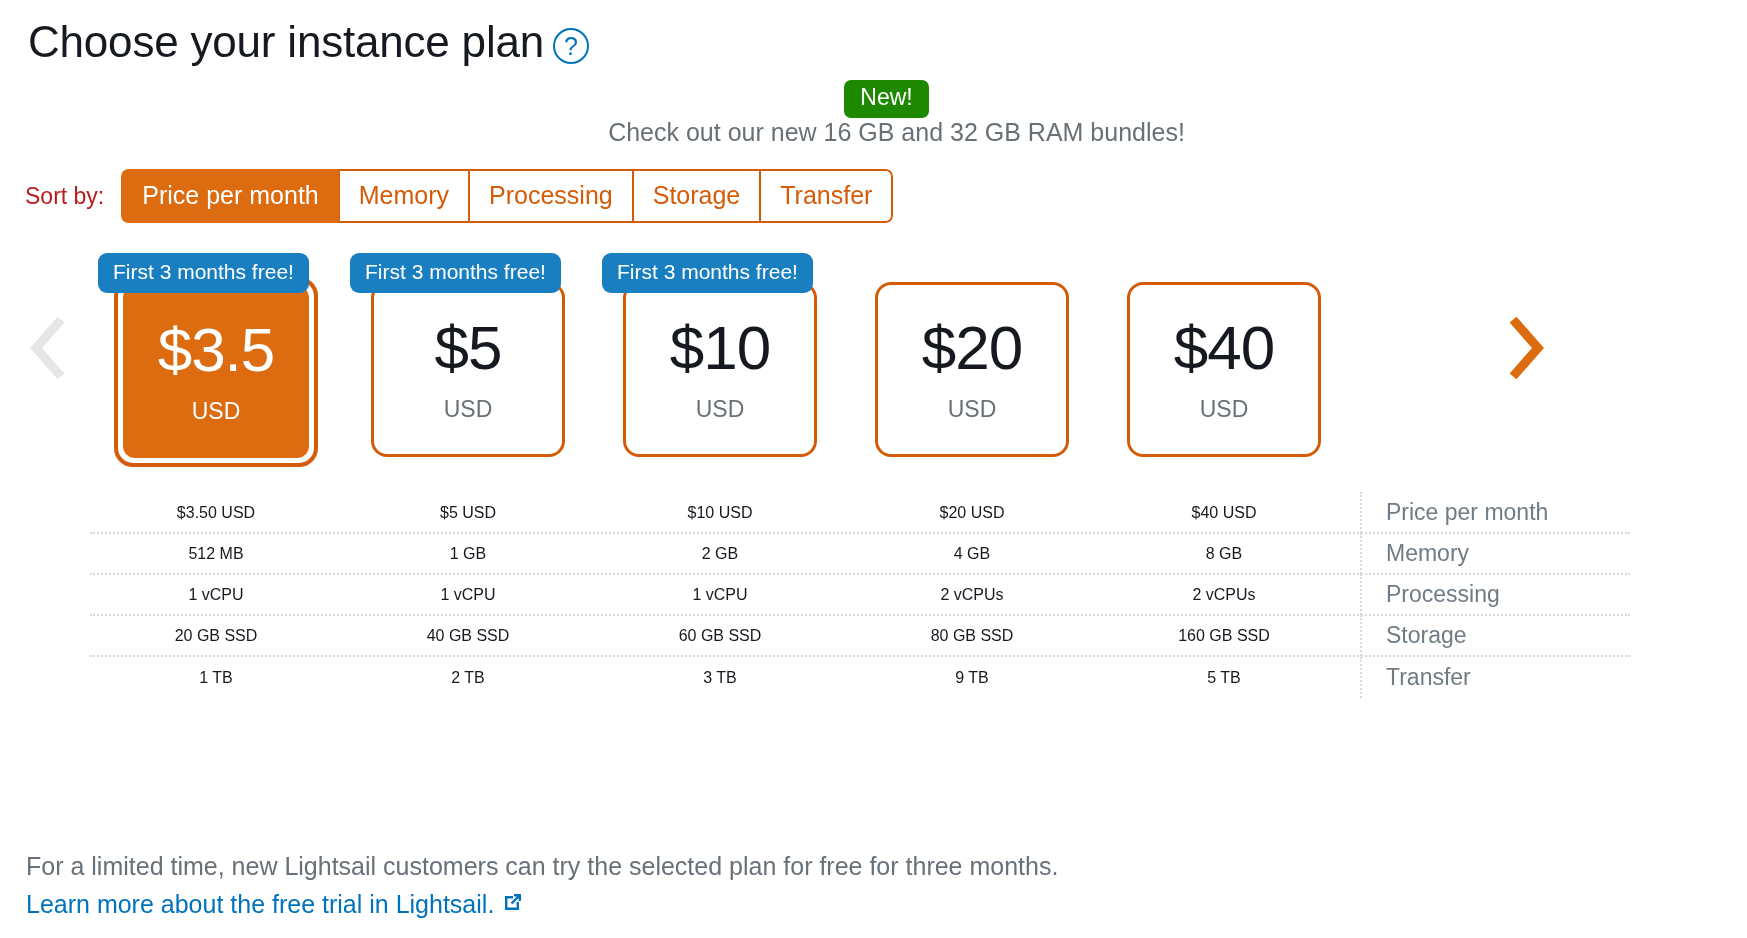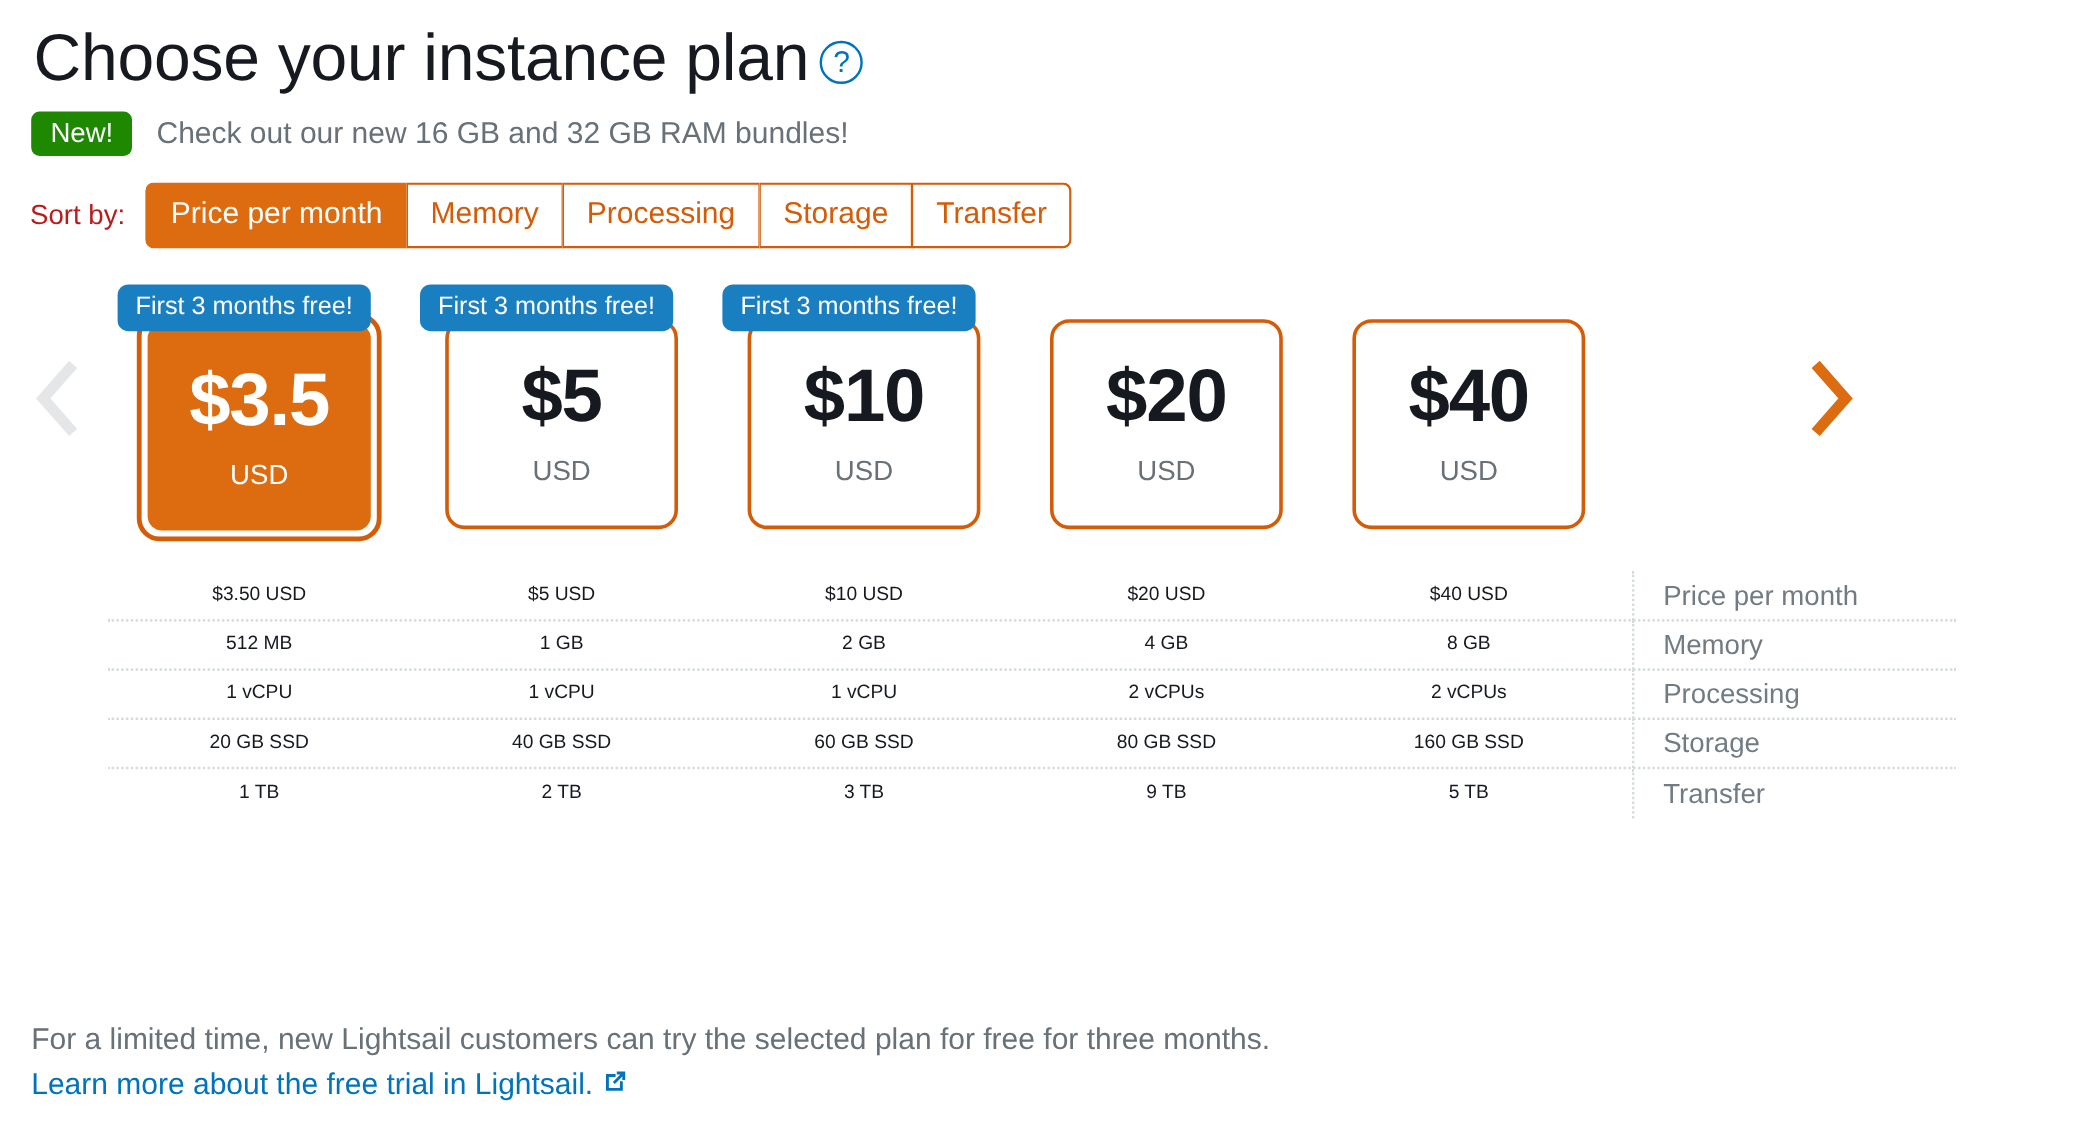--- a/index.html
+++ b/index.html
@@ -14,21 +14,21 @@
     position: relative;
   }
 
   
   .header-row {
     display: flex;
     align-items: center;
     padding: 18px 0 0 28px;
   }
   .page-title {
-    font-size: 55px;
+    font-size: 44px;
     font-weight: 400;
     color: #16191f;
     letter-spacing: -0.2px;
     line-height: 1.1;
   }
   .help-icon {
     width: 36px; height: 36px;
     margin-left: 9px;
     margin-top: 8px;
     border: 2px solid #0073bb;
@@ -41,20 +41,21 @@
     justify-content: center;
     cursor: pointer;
     flex: none;
   }
 
   
   .promo-row {
     display: flex;
     align-items: center;
     padding: 14px 0 0 26px;
+    flex-direction: column;
   }
   .new-badge {
     background: #1e8900;
     color: #ffffff;
     font-size: 23px;
     font-weight: 400;
     padding: 5px 16px 7px;
     border-radius: 7px;
     line-height: 1.1;
   }
@@ -185,21 +186,21 @@
     justify-content: center;
   }
   .card-inner {
     display: flex;
     flex-direction: column;
     align-items: center;
     justify-content: center;
   }
   .price {
     font-size: 62px;
-    font-weight: bold;
+    font-weight: normal;
     color: #16191f;
     letter-spacing: -1px;
     line-height: 1;
   }
   .card.selected .price { color: #ffffff; }
   .currency {
     font-size: 23px;
     color: #687078;
     margin-top: 17px;
   }

